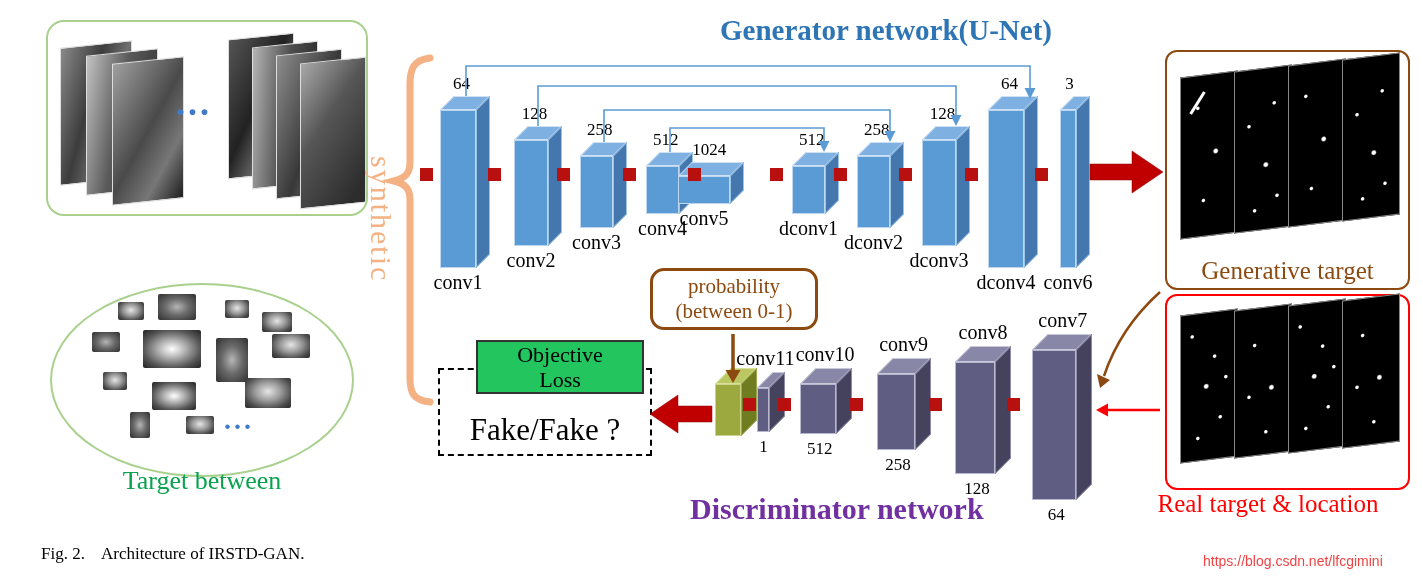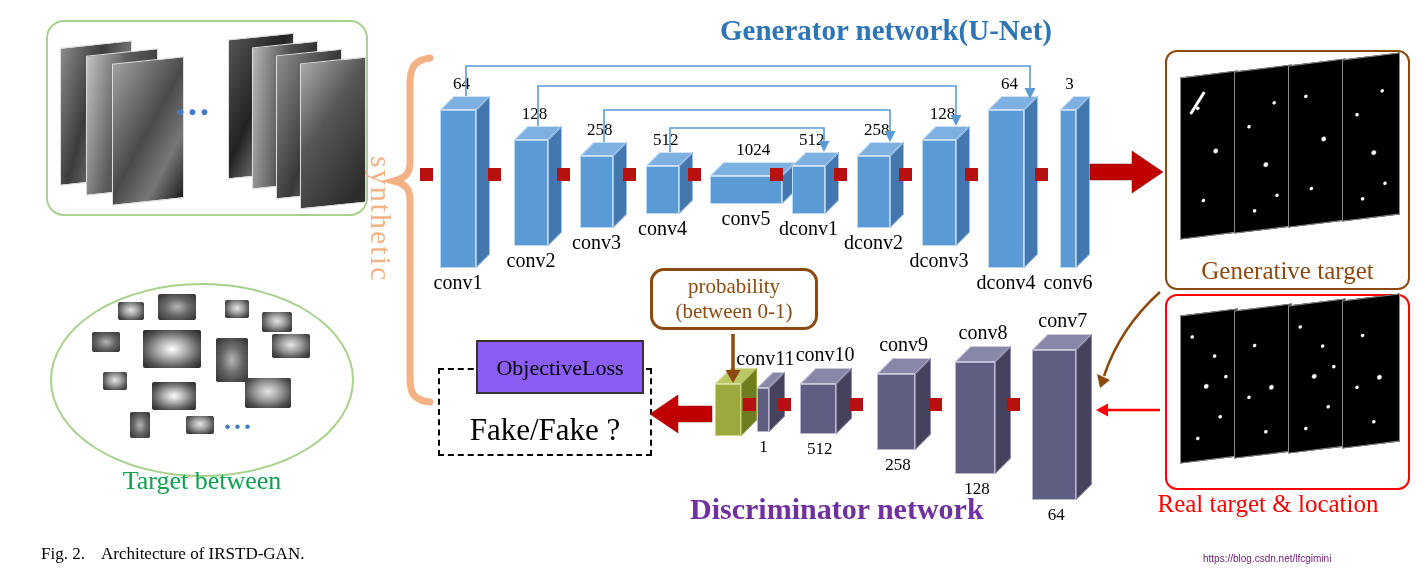--- a/index.html
+++ b/index.html
@@ -94,29 +94,29 @@
 
   
   .prob-box{position:absolute;left:650px;top:268px;width:168px;height:62px;box-sizing:border-box;
       border:3px solid #8C4A10;border-radius:14px;z-index:5;background:#fff;
       display:flex;flex-direction:column;align-items:center;justify-content:center;}
   .prob-box div{font-size:21px;color:#8C4A10;line-height:25px;}
   .realfake-box{position:absolute;left:438px;top:368px;width:214px;height:88px;box-sizing:border-box;
       border:2px dashed #000;z-index:1;}
   .realfake-text{position:absolute;bottom:6px;left:0;width:100%;text-align:center;font-size:31px;color:#000;}
   .objective-box{position:absolute;left:476px;top:340px;width:168px;height:54px;box-sizing:border-box;
-      background:#8b5cf6;border:2px solid #333;z-index:2;
-      display:flex;flex-direction:row;align-items:center;justify-content:center;}
+      background:#22c55e;border:2px solid #333;z-index:2;
+      display:flex;flex-direction:column;align-items:center;justify-content:center;}
   .objective-box div{font-size:22px;line-height:25px;color:#000;}
 
   .overlay{position:absolute;left:0;top:0;width:1423px;height:586px;z-index:4;pointer-events:none;}
 
   .caption{position:absolute;left:41px;top:544px;font-size:17px;color:#000;z-index:5;}
   .caption .cap-label{margin-right:16px;}
-  .watermark{position:absolute;left:1203px;top:553px;font-size:10px;color:#701a75;z-index:5;
+  .watermark{position:absolute;left:1203px;top:553px;font-size:14px;color:#ef4444;z-index:5;
       font-family:"Liberation Sans","DejaVu Sans",sans-serif;white-space:nowrap;}
 </style>
 </head>
 <body>
 
 <div class="canvas">
 
   <div class="bg-gallery-box"></div>
   <div class="bgimg" style="left:60px;top:44px;width:70px;height:136px;background:linear-gradient(105deg,#8a8a8a,#3c3c3c 40%,#6f6f6f 65%,#222 100%);"></div>
   <div class="bgimg" style="left:86px;top:52px;width:70px;height:138px;background:linear-gradient(100deg,#c2c2c2 0%,#5a5a5a 45%,#2e2e2e 100%);"></div>
@@ -169,21 +169,21 @@
         <div class="chan">258</div>
         <div class="bname">conv3</div>
       </div>
       <div class="block gblock" style="left: 646px; top: 166px; width: 33px; height: 48px;">
         <div class="face top"></div>
         <div class="face side"></div>
         <div class="face front"></div>
         <div class="chan">512</div>
         <div class="bname">conv4</div>
       </div>
-      <div class="block gblock" style="left: 710px; top: 176px; width: 72px; height: 28px; border-radius: 6px;">
+      <div class="block gblock" style="left: 678px; top: 176px; width: 52px; height: 28px; border-radius: 6px;">
         <div class="face top"></div>
         <div class="face side"></div>
         <div class="face front"></div>
         <div class="chan">1024</div>
         <div class="bname">conv5</div>
       </div>
       <div class="block gblock" style="left: 792px; top: 166px; width: 33px; height: 48px;">
         <div class="face top"></div>
         <div class="face side"></div>
         <div class="face front"></div>

